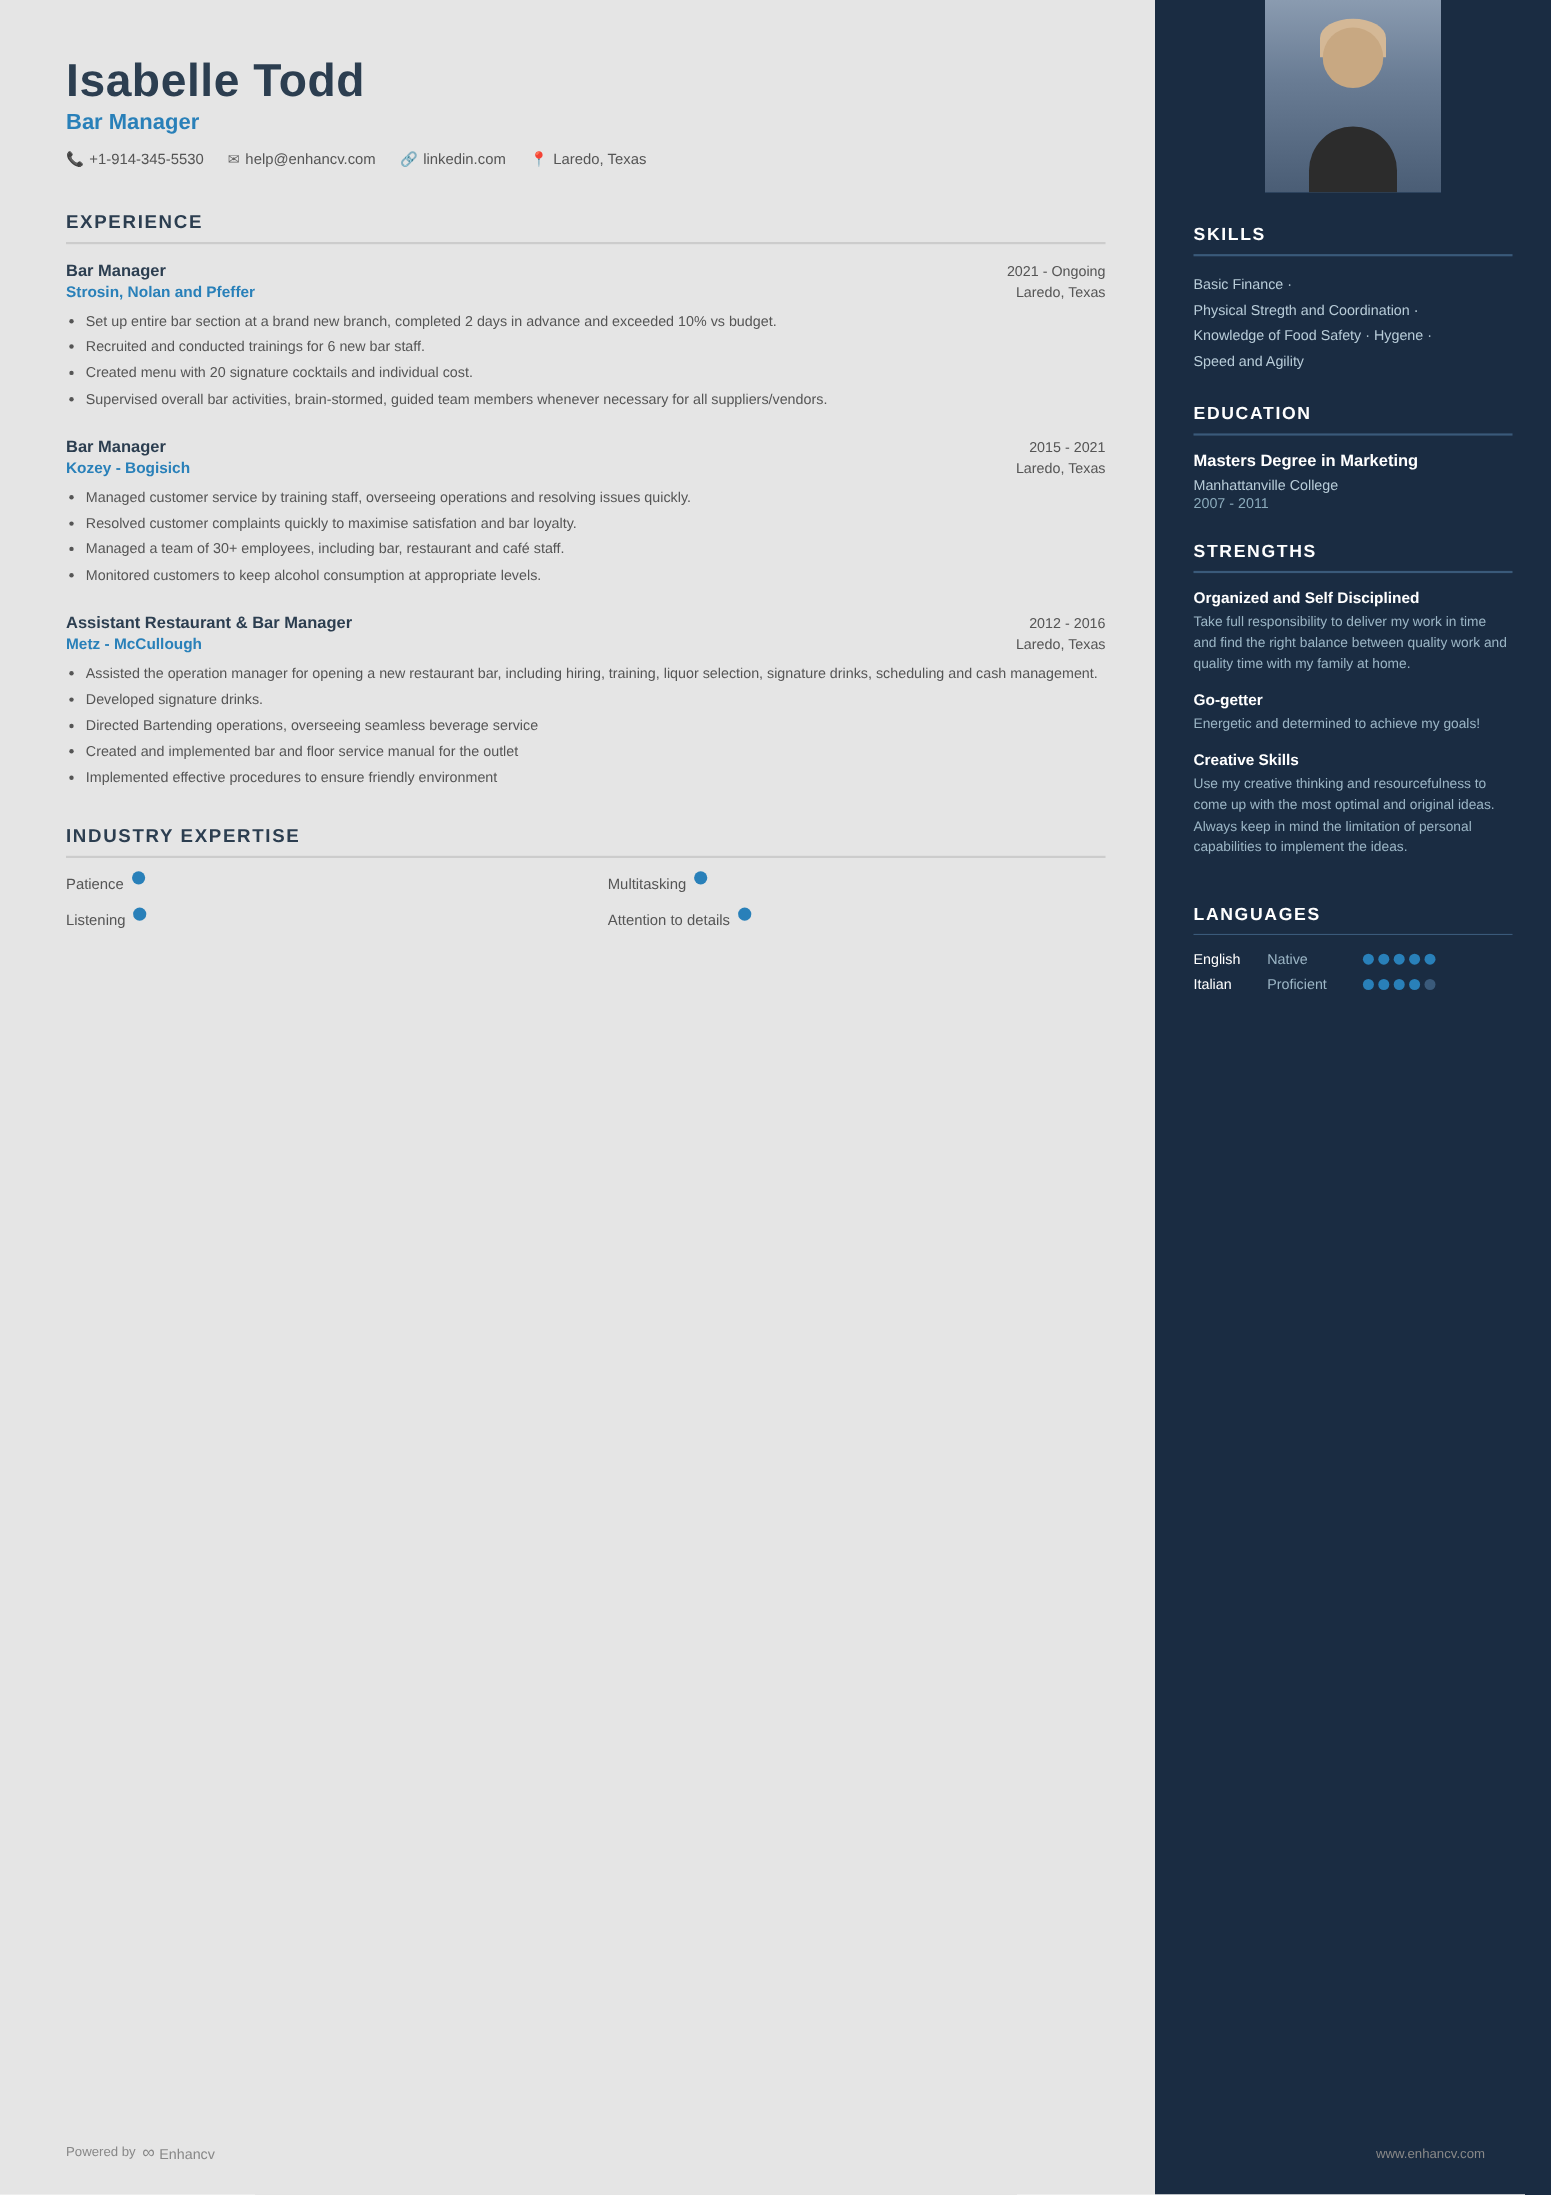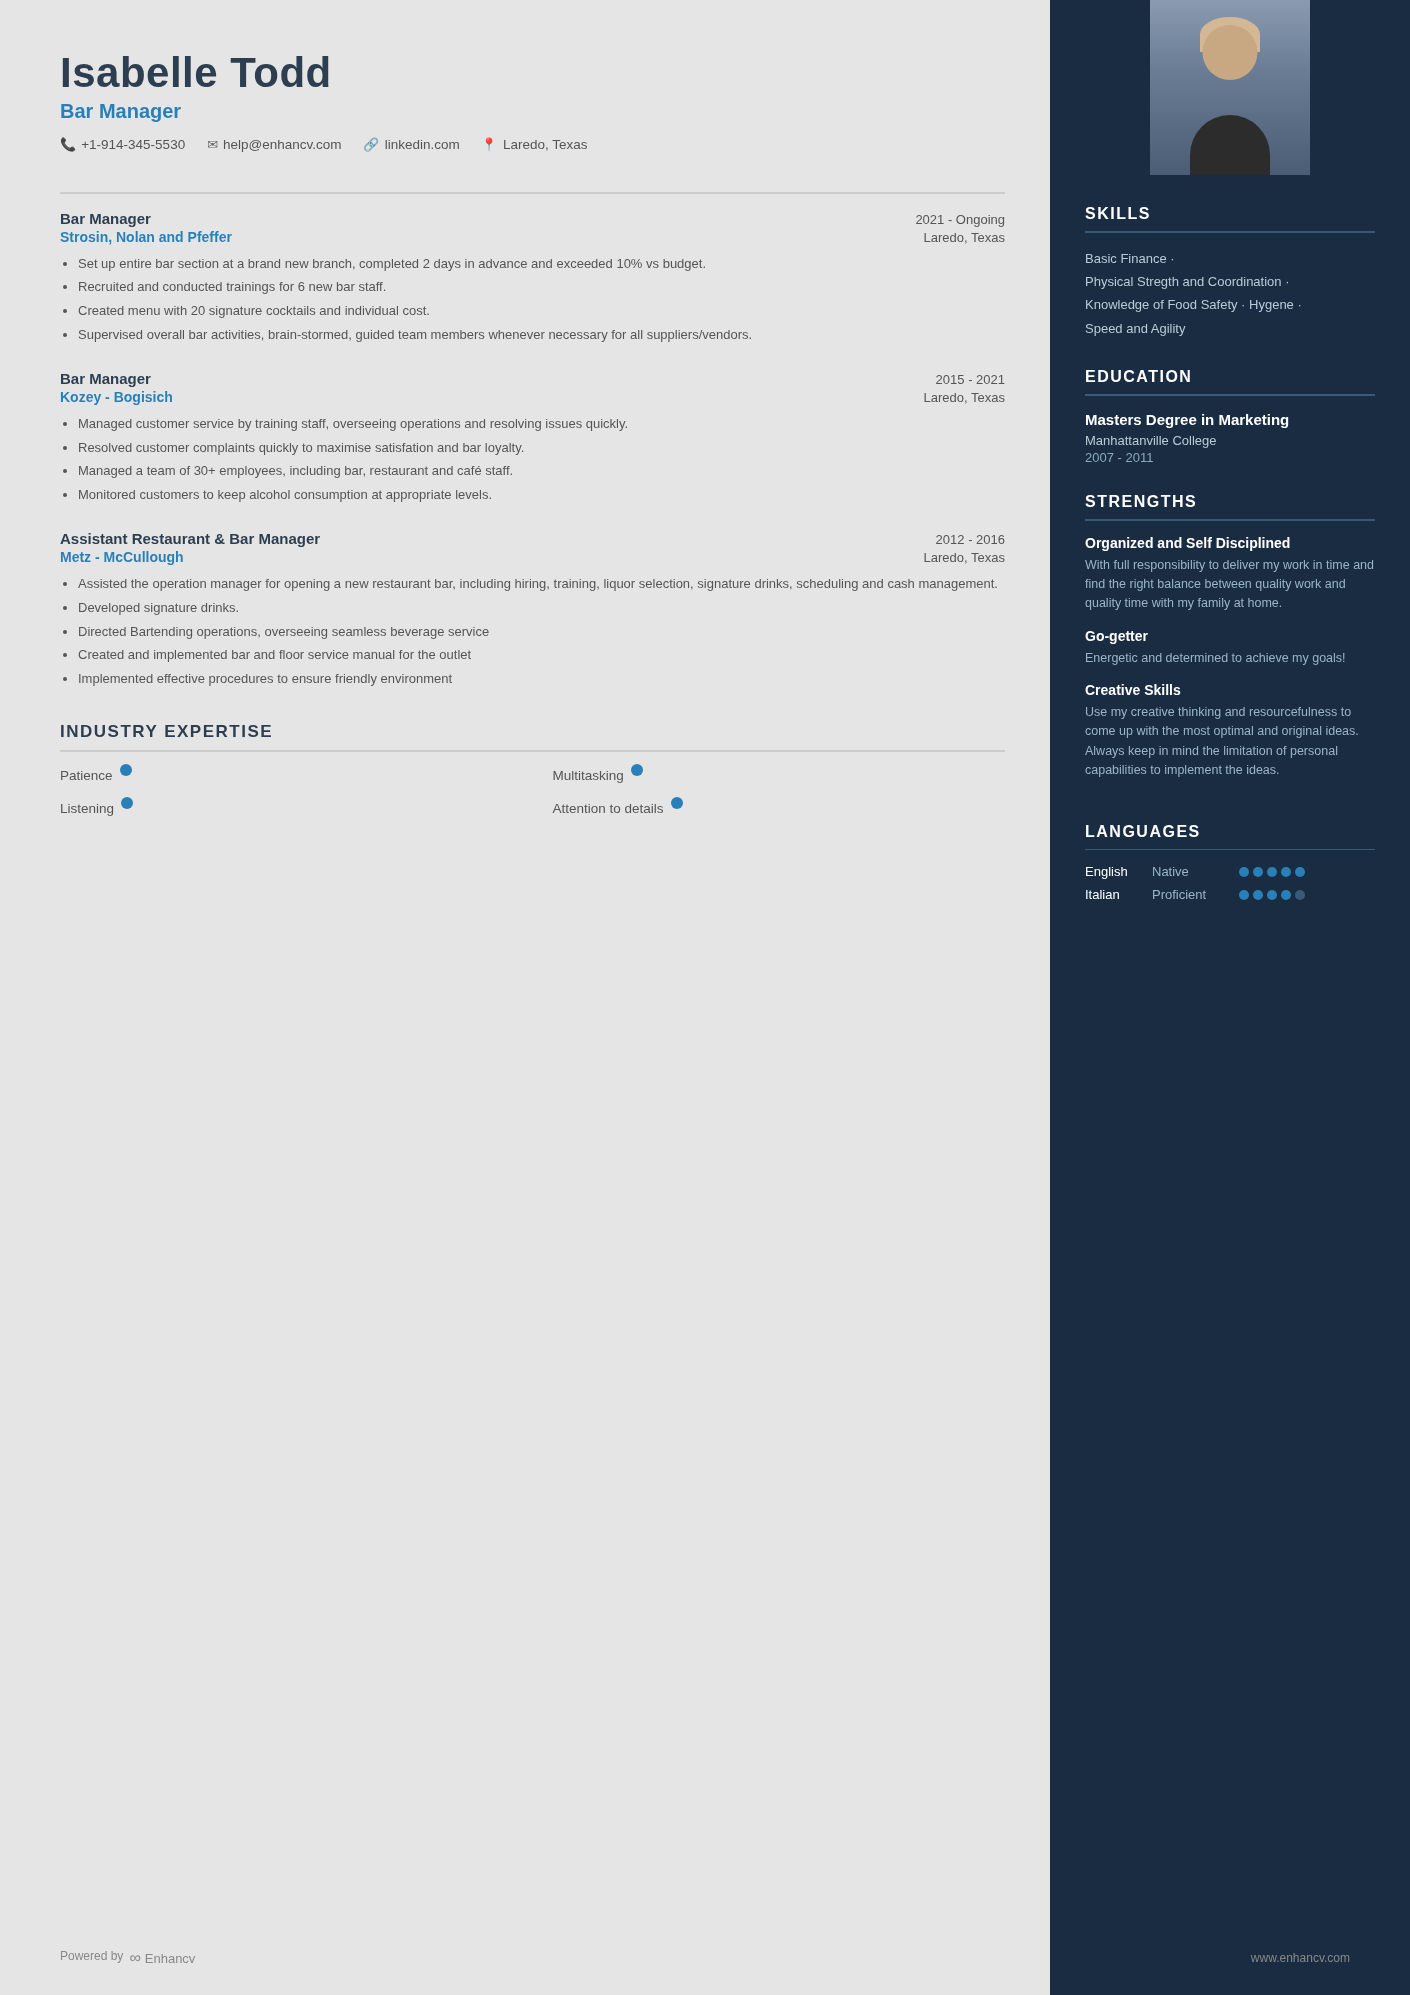--- a/index.html
+++ b/index.html
@@ -352,20 +352,21 @@
         </div>
         <div class="contact-item">
           <span class="contact-icon">📍</span>
           <span>Laredo, Texas</span>
         </div>
       </div>
     </div>
 
 
     <div class="section">
+      <div class="section-title">EXPERIENCE</div>
       <div class="section-divider"></div>
 
       <div class="exp-entry">
         <div class="exp-header-row">
           <span class="exp-title">Bar Manager</span>
           <span class="exp-dates">2021 - Ongoing</span>
         </div>
         <div class="exp-company-row">
           <span class="exp-company">Strosin, Nolan and Pfeffer</span>
           <span class="exp-location">Laredo, Texas</span>
@@ -481,21 +482,21 @@
       <div class="right-divider"></div>
       <div class="edu-degree">Masters Degree in Marketing</div>
       <div class="edu-school">Manhattanville College</div>
       <div class="edu-years">2007 - 2011</div>
     </div>
 
     <div class="right-section">
       <div class="right-section-title">STRENGTHS</div>
       <div class="right-divider"></div>
       <div class="strength-title">Organized and Self Disciplined</div>
-      <div class="strength-desc">With full responsibility to deliver my work in time and find the right balance between quality work and quality time with my family at home.</div>
+      <div class="strength-desc">Take full responsibility to deliver my work in time and find the right balance between quality work and quality time with my family at home.</div>
       <div class="strength-title">Go-getter</div>
       <div class="strength-desc">Energetic and determined to achieve my goals!</div>
       <div class="strength-title">Creative Skills</div>
       <div class="strength-desc">Use my creative thinking and resourcefulness to come up with the most optimal and original ideas. Always keep in mind the limitation of personal capabilities to implement the ideas.</div>
     </div>
 
     <div class="right-section">
       <div class="right-section-title">LANGUAGES</div>
       <div class="right-divider"></div>
 

